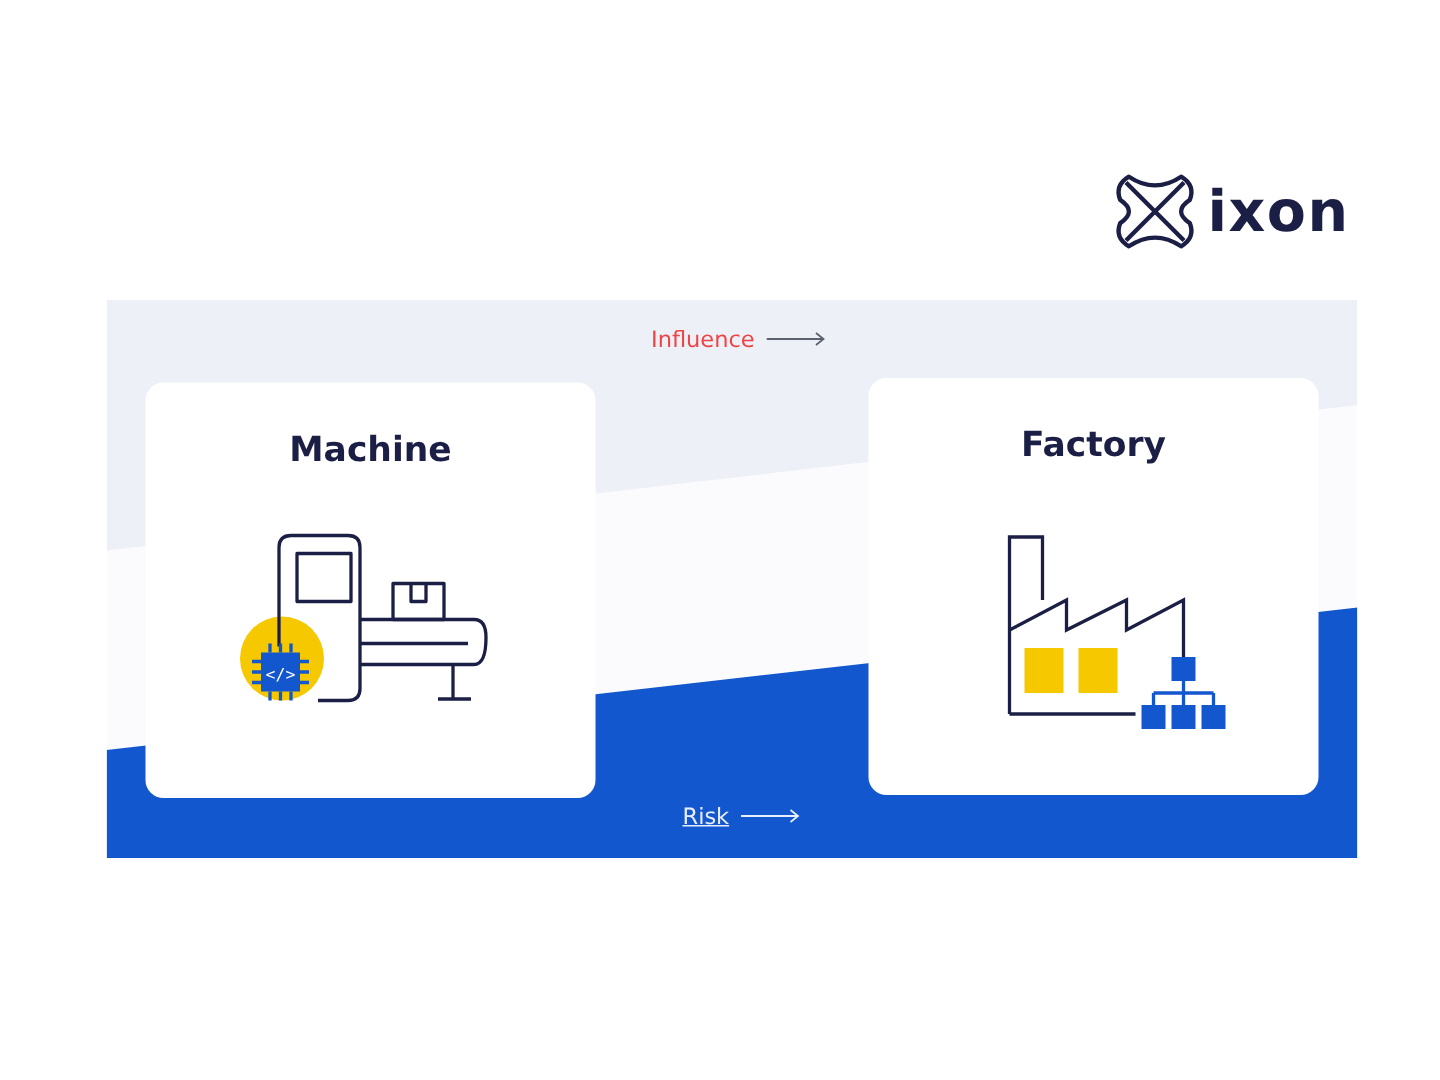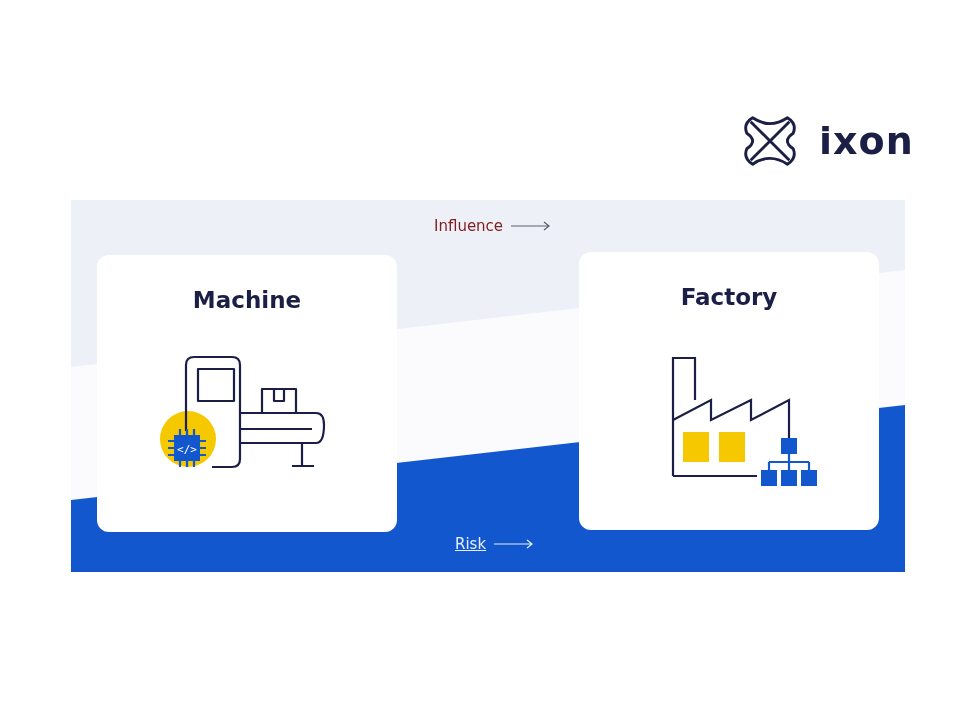--- a/index.html
+++ b/index.html
@@ -1,23 +1,23 @@
 <!DOCTYPE html>
 <html><head>
 <meta charset="utf-8">
 <style>
   html, body { margin:0; padding:0; }
   body { width:960px; height:720px; background:#ffffff; position:relative; overflow:hidden; font-family:"DejaVu Sans", sans-serif; }
   .logo { position:absolute; left:741px; top:112px; display:flex; align-items:center; }
   .logo-mark { width:58px; height:58px; }
-  .logo-text { margin-left:20px; font-family:"DejaVu Sans", sans-serif; font-weight:bold; font-size:38px; color:#1c1f45; letter-spacing:1px; line-height:1; }
+  .logo-text { margin-left:6px; font-family:"DejaVu Sans", sans-serif; font-weight:bold; font-size:38px; color:#1c1f45; letter-spacing:1px; line-height:1; }
   .panel { position:absolute; left:71px; top:200px; width:834px; height:372px; overflow:hidden; }
   .panel svg.bg { position:absolute; left:0; top:0; }
   .label { position:absolute; font-size:15px; display:flex; align-items:center; gap:8px; }
-  .label.influence { left:363px; top:17px; color:#7f1d1d; }
+  .label.influence { left:363px; top:17px; color:#ef4444; }
   .label.risk { left:384px; top:335px; color:#e8eefc;text-decoration:underline; }
   .arrow { width:40px; height:10px; }
   .card { position:absolute; background:#ffffff; border-radius:12px; }
   .card.machine { left:26px; top:55px; width:300px; height:277px; }
   .card.factory { left:508px; top:52px; width:300px; height:278px; }
   .card-title { position:absolute; left:0; right:0; top:32px; text-align:center; font-size:23px; color:#1c1f45; font-weight:600; }
   .card-illus { position:absolute; }
   .machine .card-illus { left:55px; top:96px; width:190px; height:130px; }
   .factory .card-illus { left:82px; top:96px; width:170px; height:140px; }
 </style>

